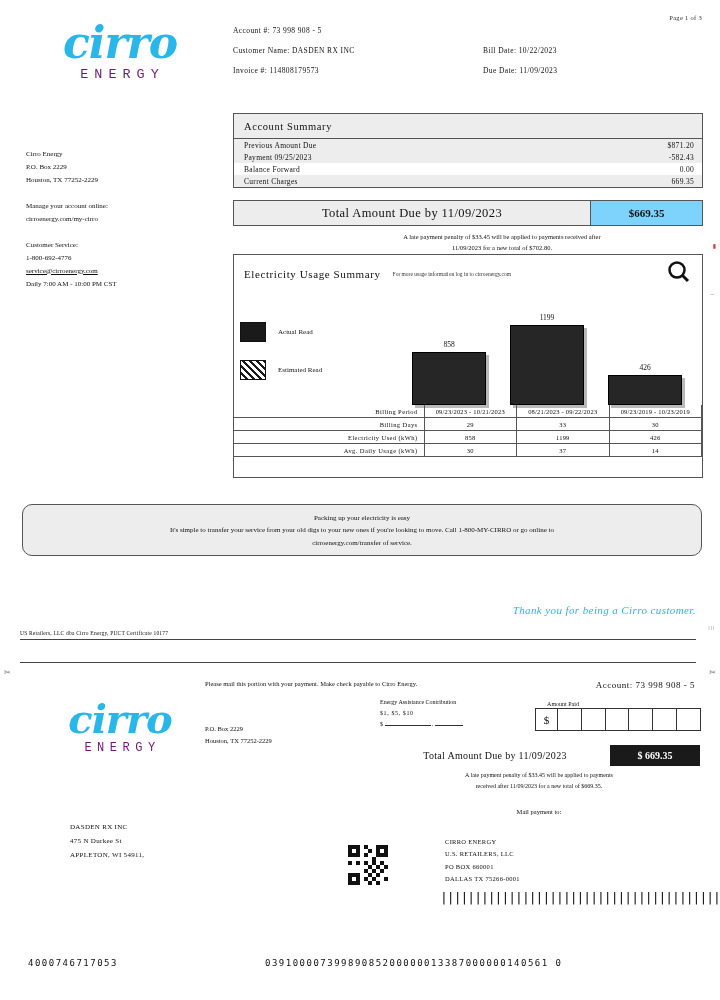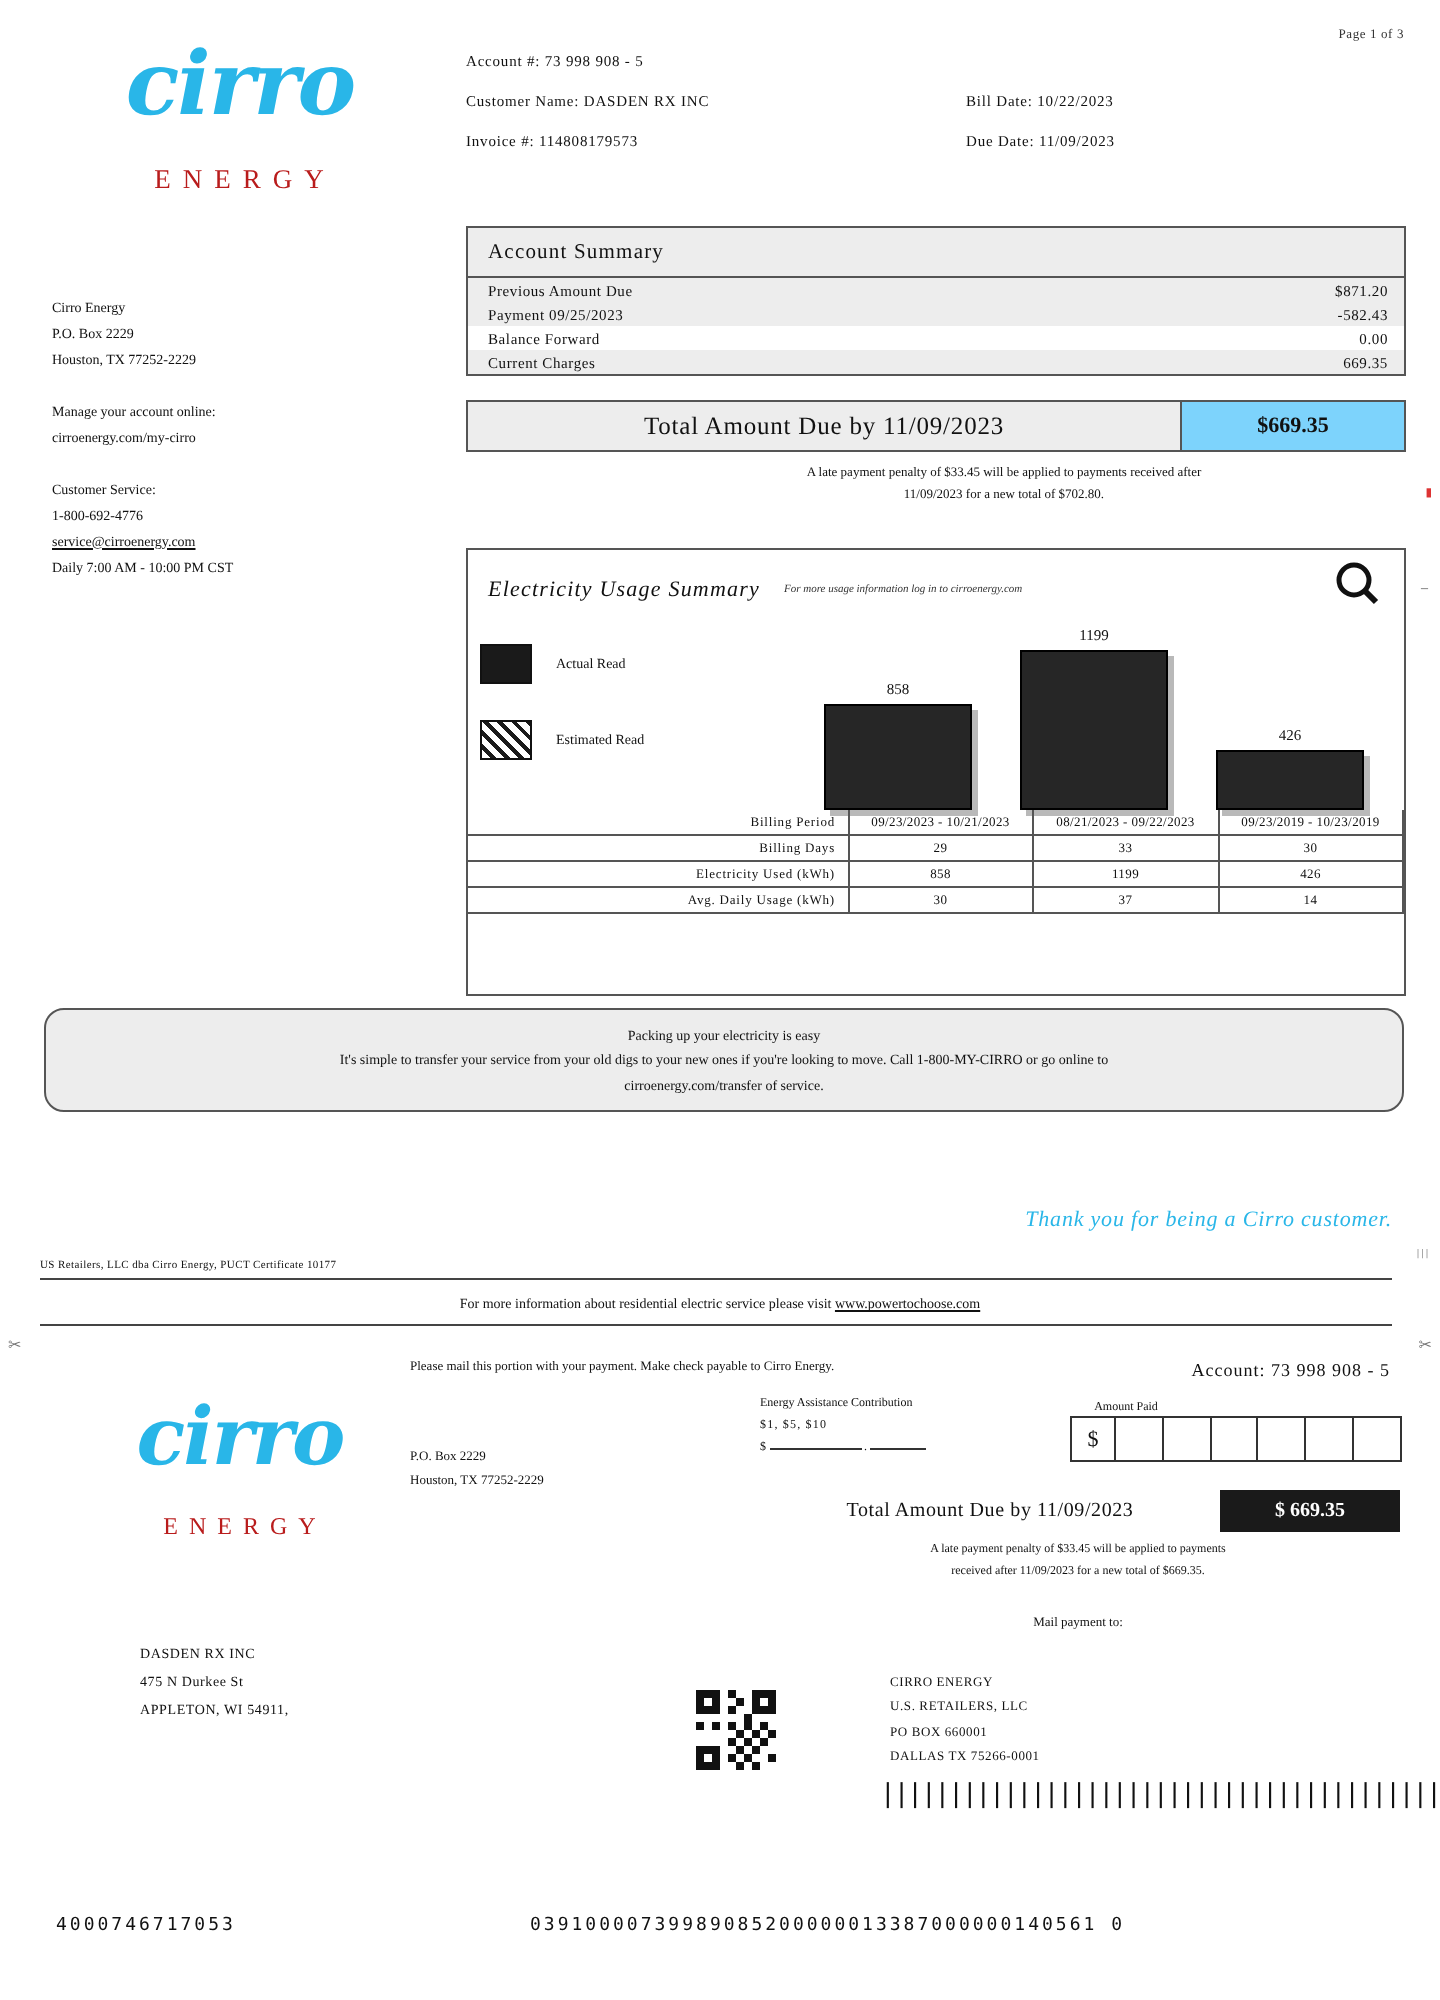--- a/index.html
+++ b/index.html
@@ -16,22 +16,22 @@
 
   
   .page-num { position:absolute; right:18px; top:14px; font-size:6.5px; color:#333; letter-spacing:.3px;}
   .logo-wrap { position:absolute; left:40px; top:22px; width:160px; text-align:center; }
   .logo-word {
     font-family:"DejaVu Serif", serif;
     font-size:44px; font-style:italic; font-weight:bold;
     color:#29b6e8; line-height:0.95; letter-spacing:-1px;
   }
   .logo-sub {
-    font-family:Liberation Serif, serif;
-    font-size:13.5px; letter-spacing:6px; color:#b91c1c; margin-top:18px;
+    font-family:Liberation Mono, monospace;
+    font-size:13.5px; letter-spacing:6px; color:#701a75; margin-top:3px;
     padding-left:5px;
   }
 
   .acct-block { position:absolute; left:233px; top:26px; width:470px; font-size:7.5px; }
   .acct-row { display:flex; margin-bottom:11px; }
   .acct-left { width:250px; letter-spacing:.4px; }
   .acct-right { width:215px; letter-spacing:.4px; }
 
   
   .qc-box {
@@ -71,21 +71,21 @@
     font-size:11px; font-weight:bold;
   }
   .late-note {
     position:absolute; left:300px; top:231px; width:404px;
     font-size:6.5px; text-align:center; line-height:1.7;
   }
   .side-mark { position:absolute; right:4px; top:242px; font-size:6px; color:#d33; }
   .side-tick { position:absolute; right:6px; top:290px; font-size:7px; color:#555; }
 
   
-  .usage-box { position:absolute; left:233px; top:274px; width:470px; height:224px; border:1px solid #555;font-style:italic; }
+  .usage-box { position:absolute; left:233px; top:254px; width:470px; height:224px; border:1px solid #555; }
   .usage-head { display:flex; align-items:center; padding:6px 8px 0 10px; }
   .usage-title { font-size:11px; letter-spacing:.6px; }
   .usage-note { font-size:5.5px; margin-left:12px; color:#333; flex:1; }
   .mag { margin-left:auto; margin-right:4px; }
 
   .legend { position:absolute; left:240px; top:322px; font-size:7px; }
   .legend-item { display:flex; align-items:center; margin-bottom:18px; }
   .sw { width:26px; height:20px; border:1px solid #111; margin-right:12px; }
   .sw.solid { background:#1a1a1a; }
   .sw.hatch {
@@ -335,24 +335,20 @@
 
   <div class="pack">
     <span class="b">Packing   up  your  electricity   is easy</span>
     <span class="b">It's simple  to transfer  your  service  from  your  old digs to your  new ones  if you're  looking  to move. Call  1-800-MY-CIRRO   or go online to</span>
     <span class="b">cirroenergy.com/transfer of service.</span>
   </div>
 
   <div class="thanks">Thank you for being a Cirro  customer.</div>
   <div class="retail">US Retailers, LLC dba Cirro Energy,  PUCT Certificate 10177</div>
   <div class="hr1"></div>
-  <div class="moreinfo">
-    <span>For more information  about  residential   electric   service   please  visit</span>
-    <u>www.powertochoose.com</u>
-  </div>
   <div class="hr2"></div>
   <div class="tear-l">✂</div>
   <div class="tear-r">✂</div>
   <div class="ticks">| | |</div>
 
   <div class="rem-logo">
     <div class="logo-word">cirro</div>
     <div class="logo-sub">ENERGY</div>
   </div>
 

